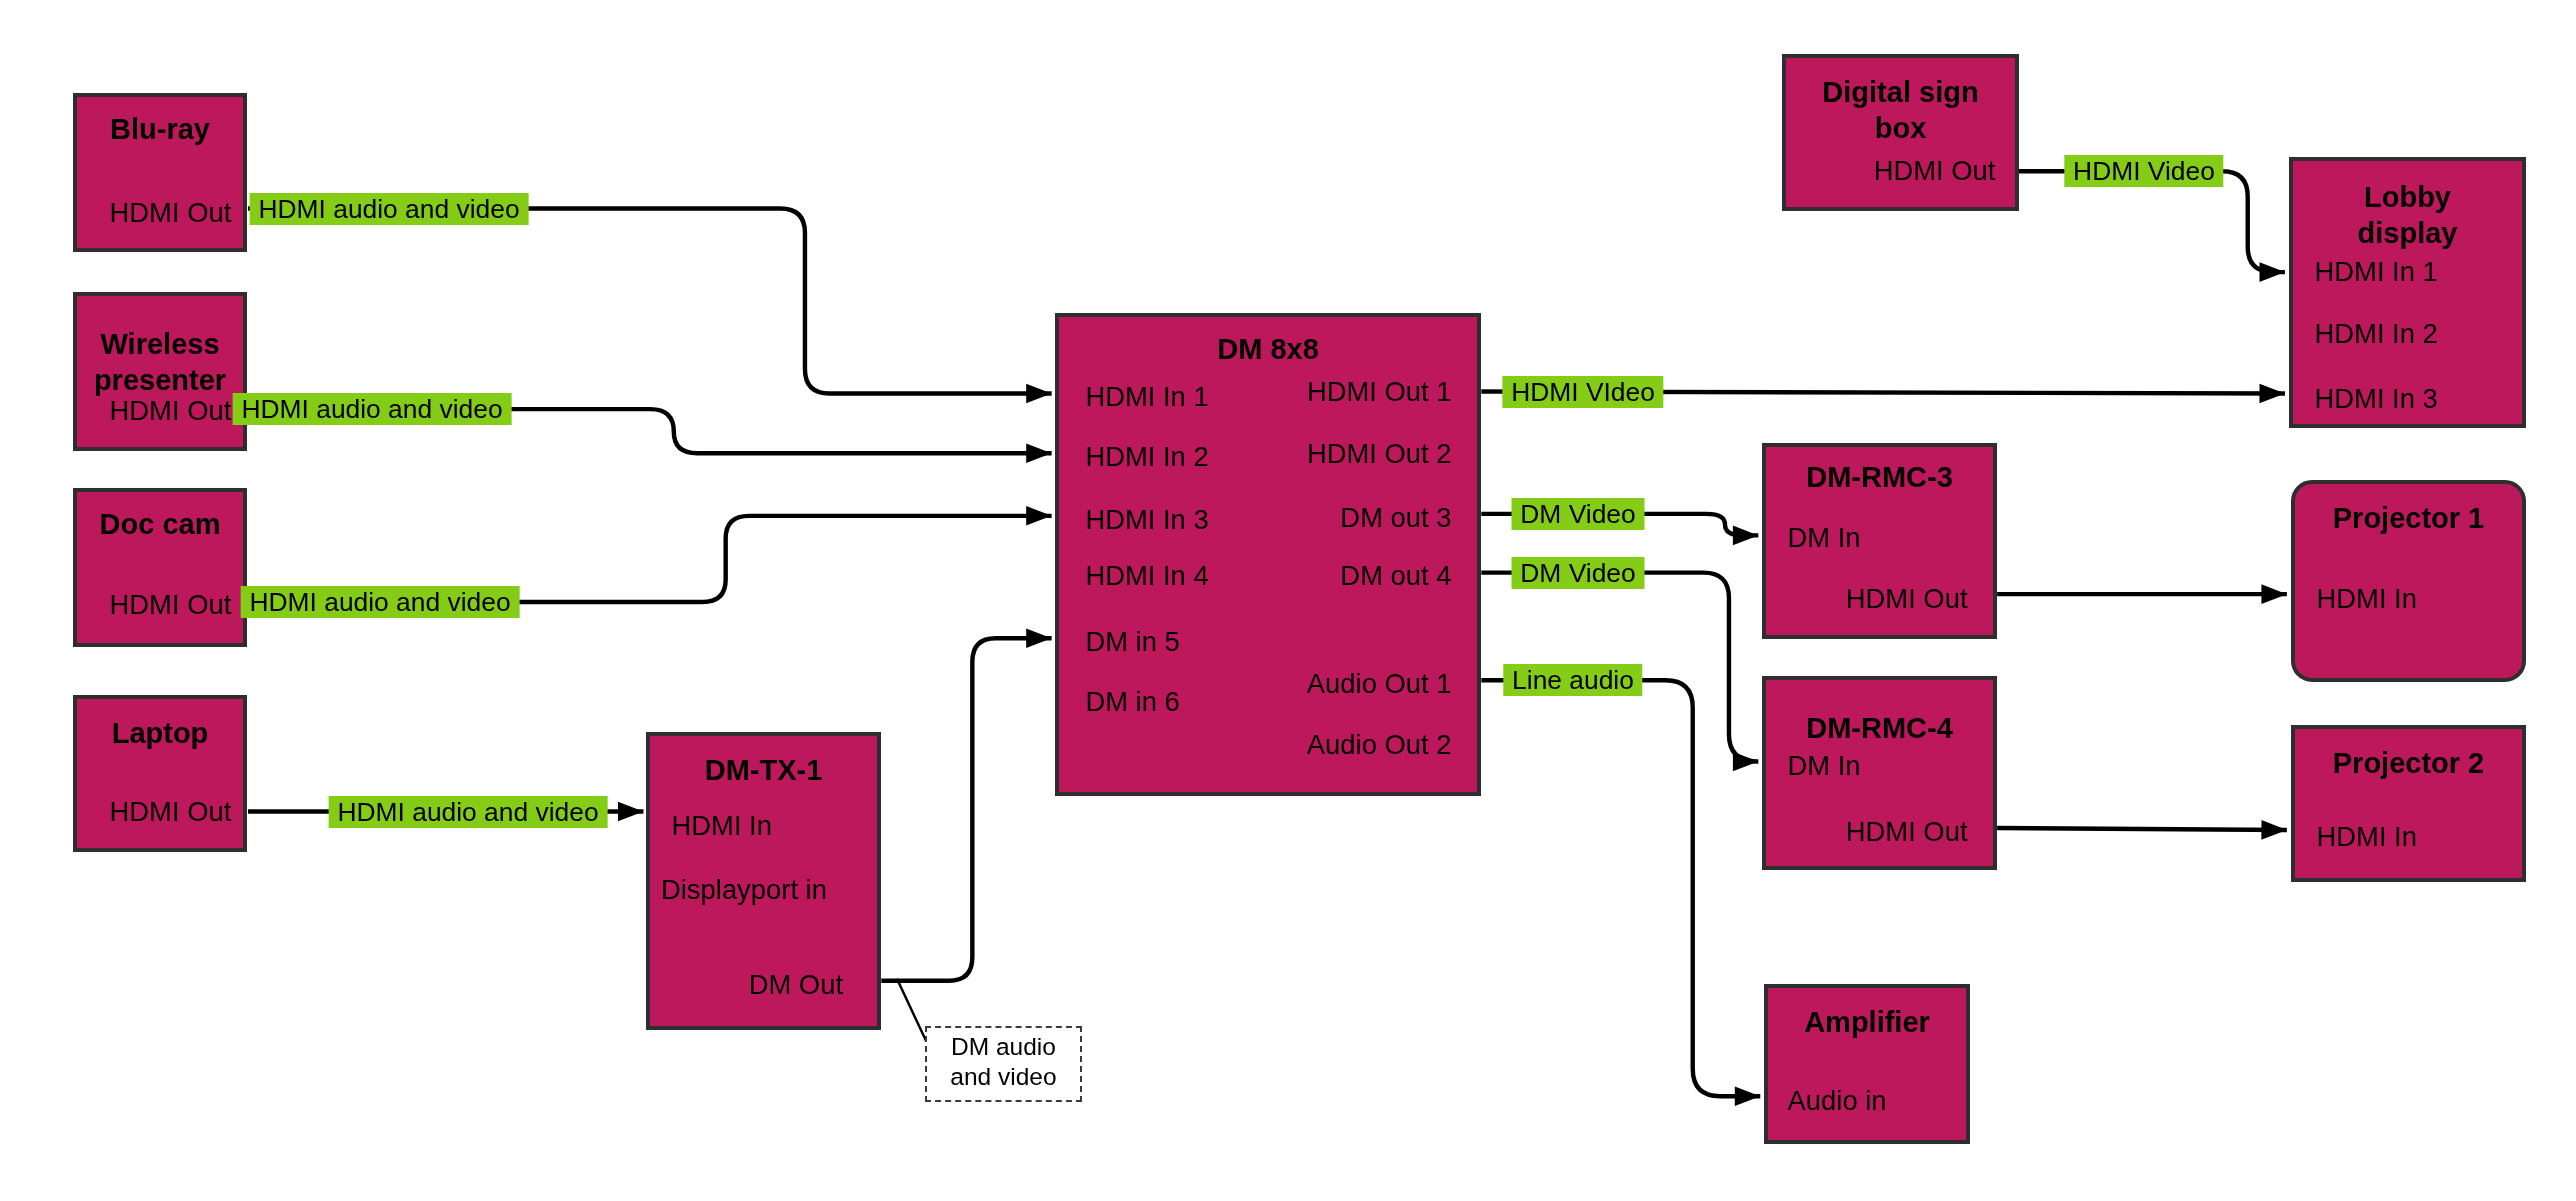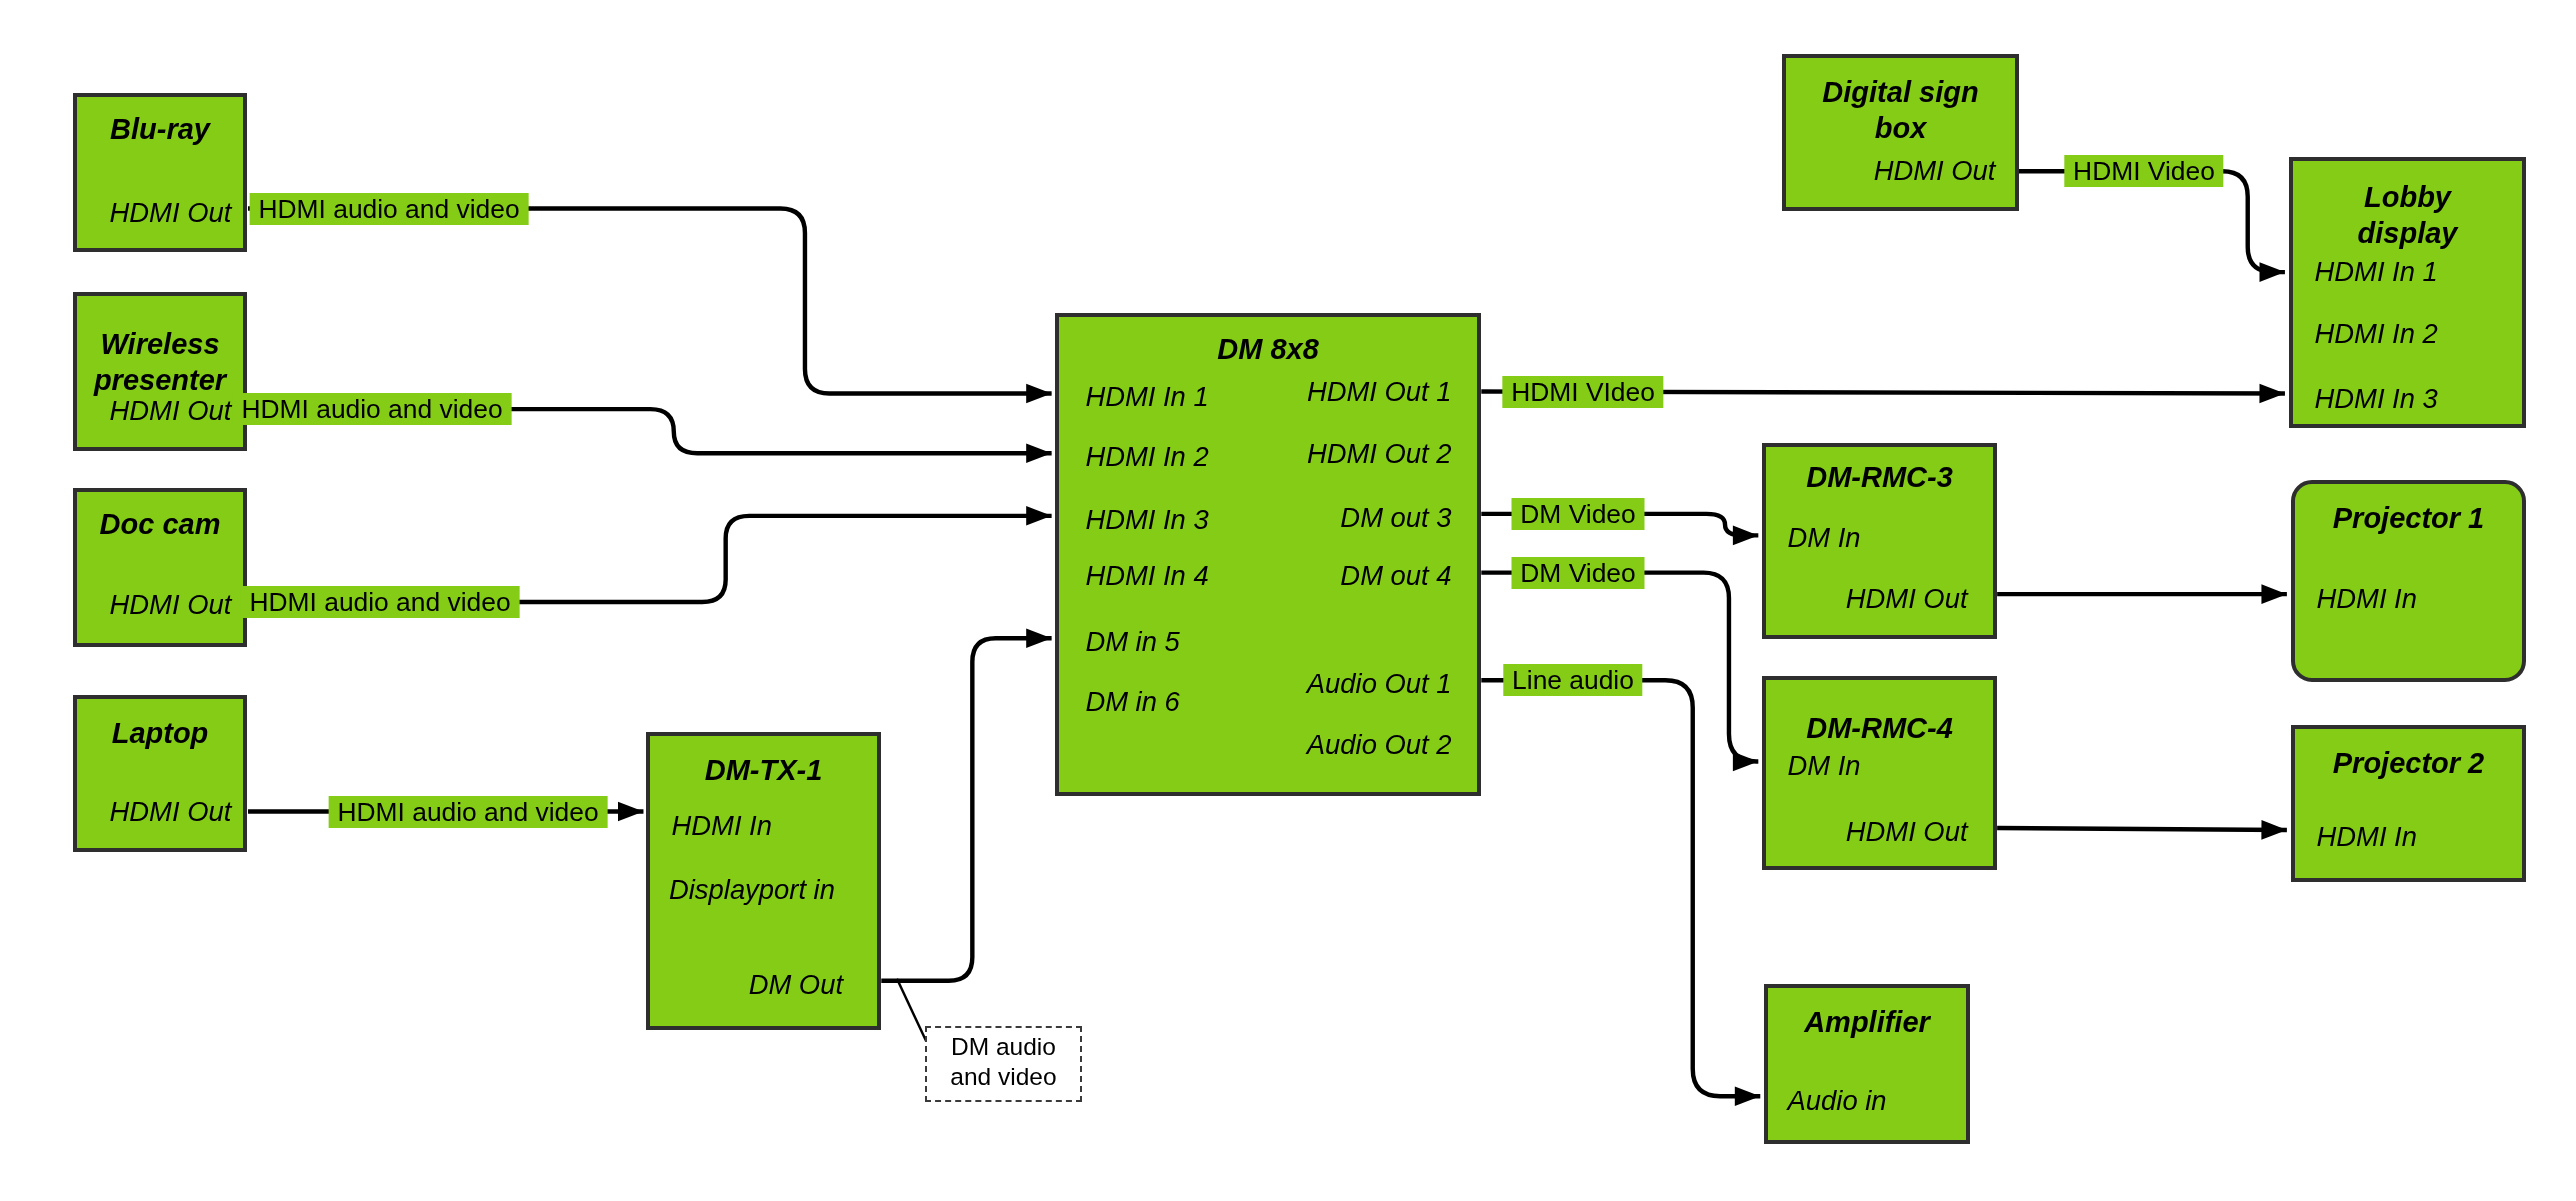--- a/index.html
+++ b/index.html
@@ -7,25 +7,24 @@
     position:relative;
     width:2576px;height:1201px;
     background:#ffffff;
     font-family:"Liberation Sans", sans-serif;
     color:#000;
     overflow:hidden;
   }
   #wires{position:absolute;left:0;top:0;z-index:1;}
   .node{
     position:absolute;
-    background:#84cc16;
+    background:#be185d;
     border:4.9px solid #2e2e2e;
     box-sizing:border-box;
     z-index:2;
-    font-style:italic;
   }
   .node-title{
     font-weight:bold;
     font-size:29px;
     line-height:36px;
     text-align:center;
     margin:0 auto;
   }
   .port{
     position:absolute;
@@ -100,21 +99,21 @@
   </div>
 
   <div class="node" style="left:73px;top:695px;width:174px;height:157px;">
     <div class="node-title" style="padding-top:15.7px;">Laptop</div>
     <span class="port" style="right:11.7px;top:113px;">HDMI Out</span>
   </div>
 
   <div class="node" style="left:646px;top:732px;width:235px;height:298px;">
     <div class="node-title" style="padding-top:15.7px;">DM-TX-1</div>
     <span class="port" style="left:21.5px;top:90px;">HDMI In</span>
-    <span class="port" style="left:19px;top:154px;">Displayport in</span>
+    <span class="port" style="left:11px;top:154px;">Displayport in</span>
     <span class="port" style="right:34px;top:249px;">DM Out</span>
   </div>
 
   <div class="node" style="left:1055px;top:313px;width:426px;height:483px;">
     <div class="node-title" style="padding-top:13.7px;">DM 8x8</div>
     <span class="port" style="left:26.4px;top:80px;">HDMI In 1</span>
     <span class="port" style="left:26.4px;top:140px;">HDMI In 2</span>
     <span class="port" style="left:26.4px;top:203px;">HDMI In 3</span>
     <span class="port" style="left:26.4px;top:259px;">HDMI In 4</span>
     <span class="port" style="left:26.4px;top:325px;">DM in 5</span>

